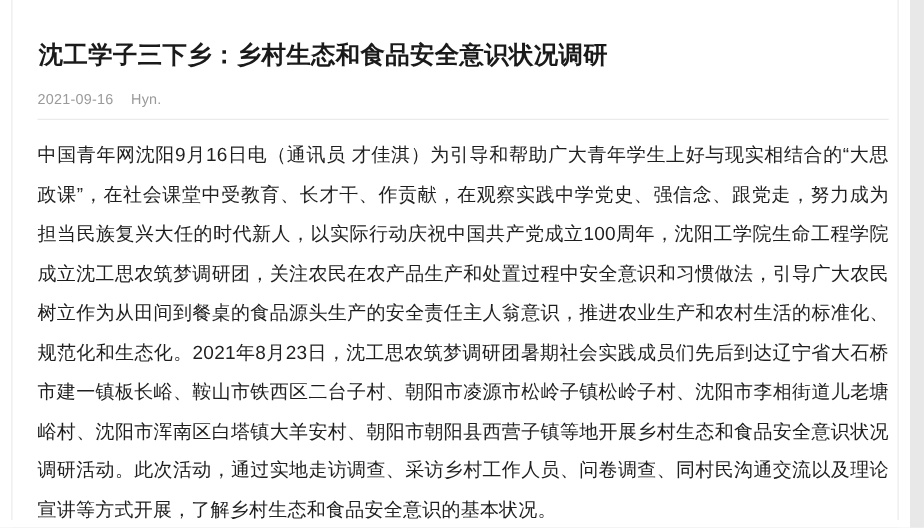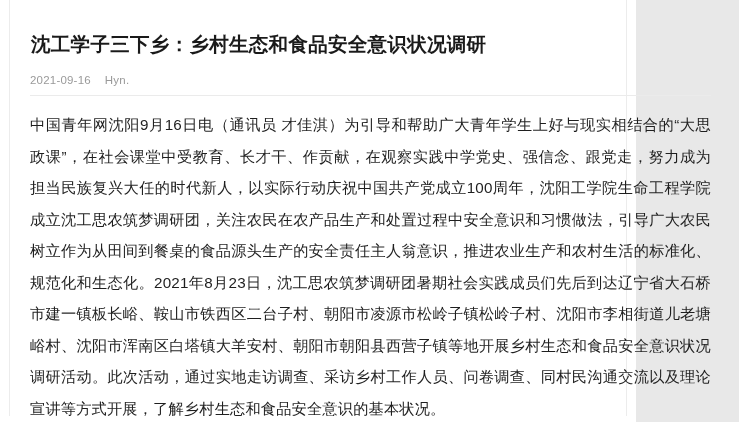--- a/index.html
+++ b/index.html
@@ -8,21 +8,21 @@
     background: #e8e8e8;
   }
   body {
     width: 739px;
     height: 422px;
     overflow: hidden;
     font-family: "Liberation Sans", sans-serif;
   }
   .page {
     position: relative;
-    width: 636px;
+    width: 728px;
     height: 422px;
     background: #ffffff;
     box-sizing: border-box;
   }
   .left-rail {
     position: absolute;
     left: 0;
     top: 0;
     width: 9px;
     height: 422px;

